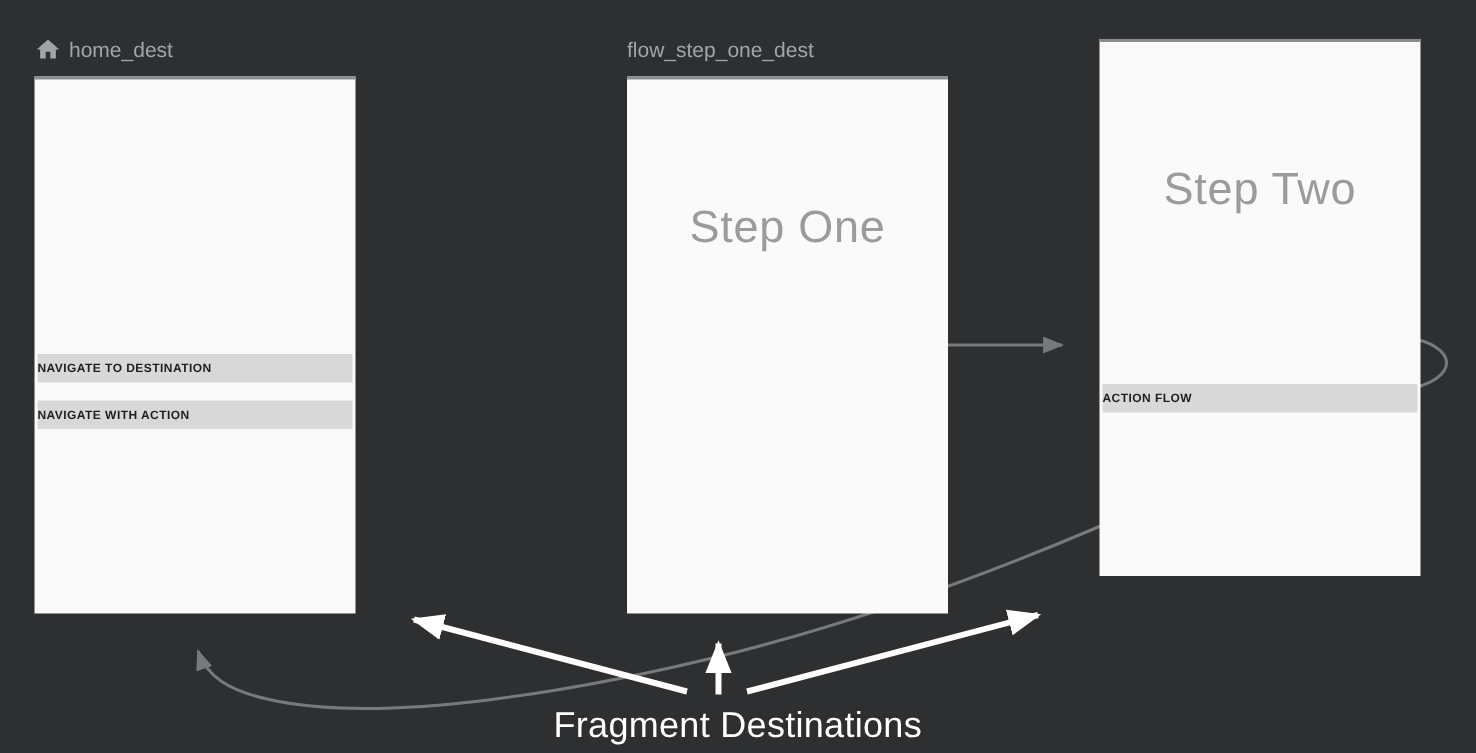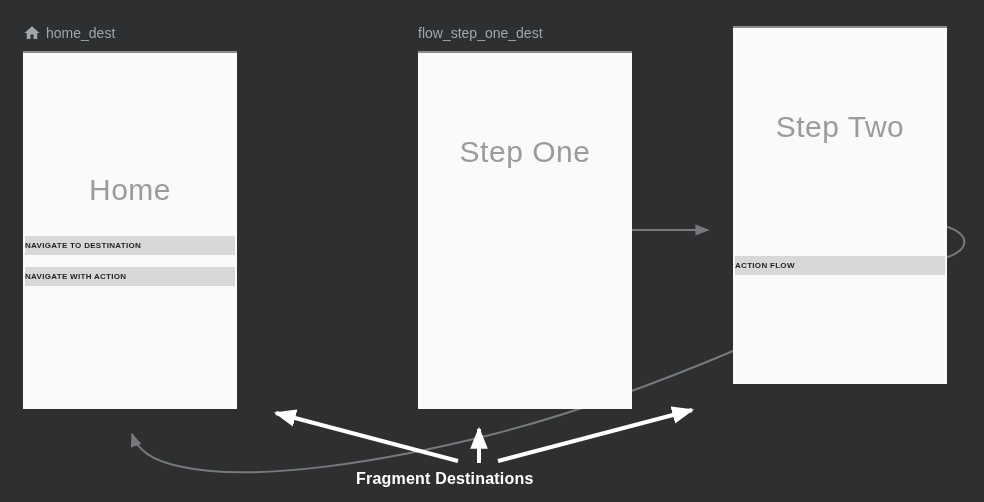--- a/index.html
+++ b/index.html
@@ -65,25 +65,25 @@
     font-size:8px;font-weight:bold;letter-spacing:0.3px;
     line-height:19px;
     white-space:nowrap;
   }
   .dest-0 .app-button.btn-0{top:183px;}
   .dest-0 .app-button.btn-1{top:214px;}
   .dest-1 .app-button.btn-0,.dest-2 .app-button.btn-0{top:228px;}
   svg.layer-over{z-index:3;}
   .annotation-label{
     position:absolute;
-    left:356px;top:470px;
+    left:369px;top:470px;
     z-index:4;
     color:var(--annotation-white);
-    font-size:16px;
-    font-weight:bold;
+    font-size:24px;
+    font-weight:normal;
     letter-spacing:0.2px;
     white-space:nowrap;
   }
 </style>
 </head>
 <body>
 
 <div class="canvas">
 
   <svg class="layer layer-under" viewBox="0 0 984 502">
@@ -104,21 +104,20 @@
   <div class="dest dest-0">
     <div class="dest-label">
       <span class="home-glyph">
         <svg viewBox="0 0 24 24" width="18" height="18">
           <path d="M10 20v-6h4v6h5v-8h3L12 3 2 12h3v8z" fill="#a2a6a9"></path>
         </svg>
       </span>
       <span>home_dest</span>
     </div>
     <div class="screen">
-      <div class="screen-title">Home</div>
       <div class="app-button btn-0">NAVIGATE TO DESTINATION</div>
       <div class="app-button btn-1">NAVIGATE WITH ACTION</div>
     </div>
   </div>
 
   <div class="dest dest-1">
     <div class="dest-label">
       <span>flow_step_one_dest</span>
     </div>
     <div class="screen">

